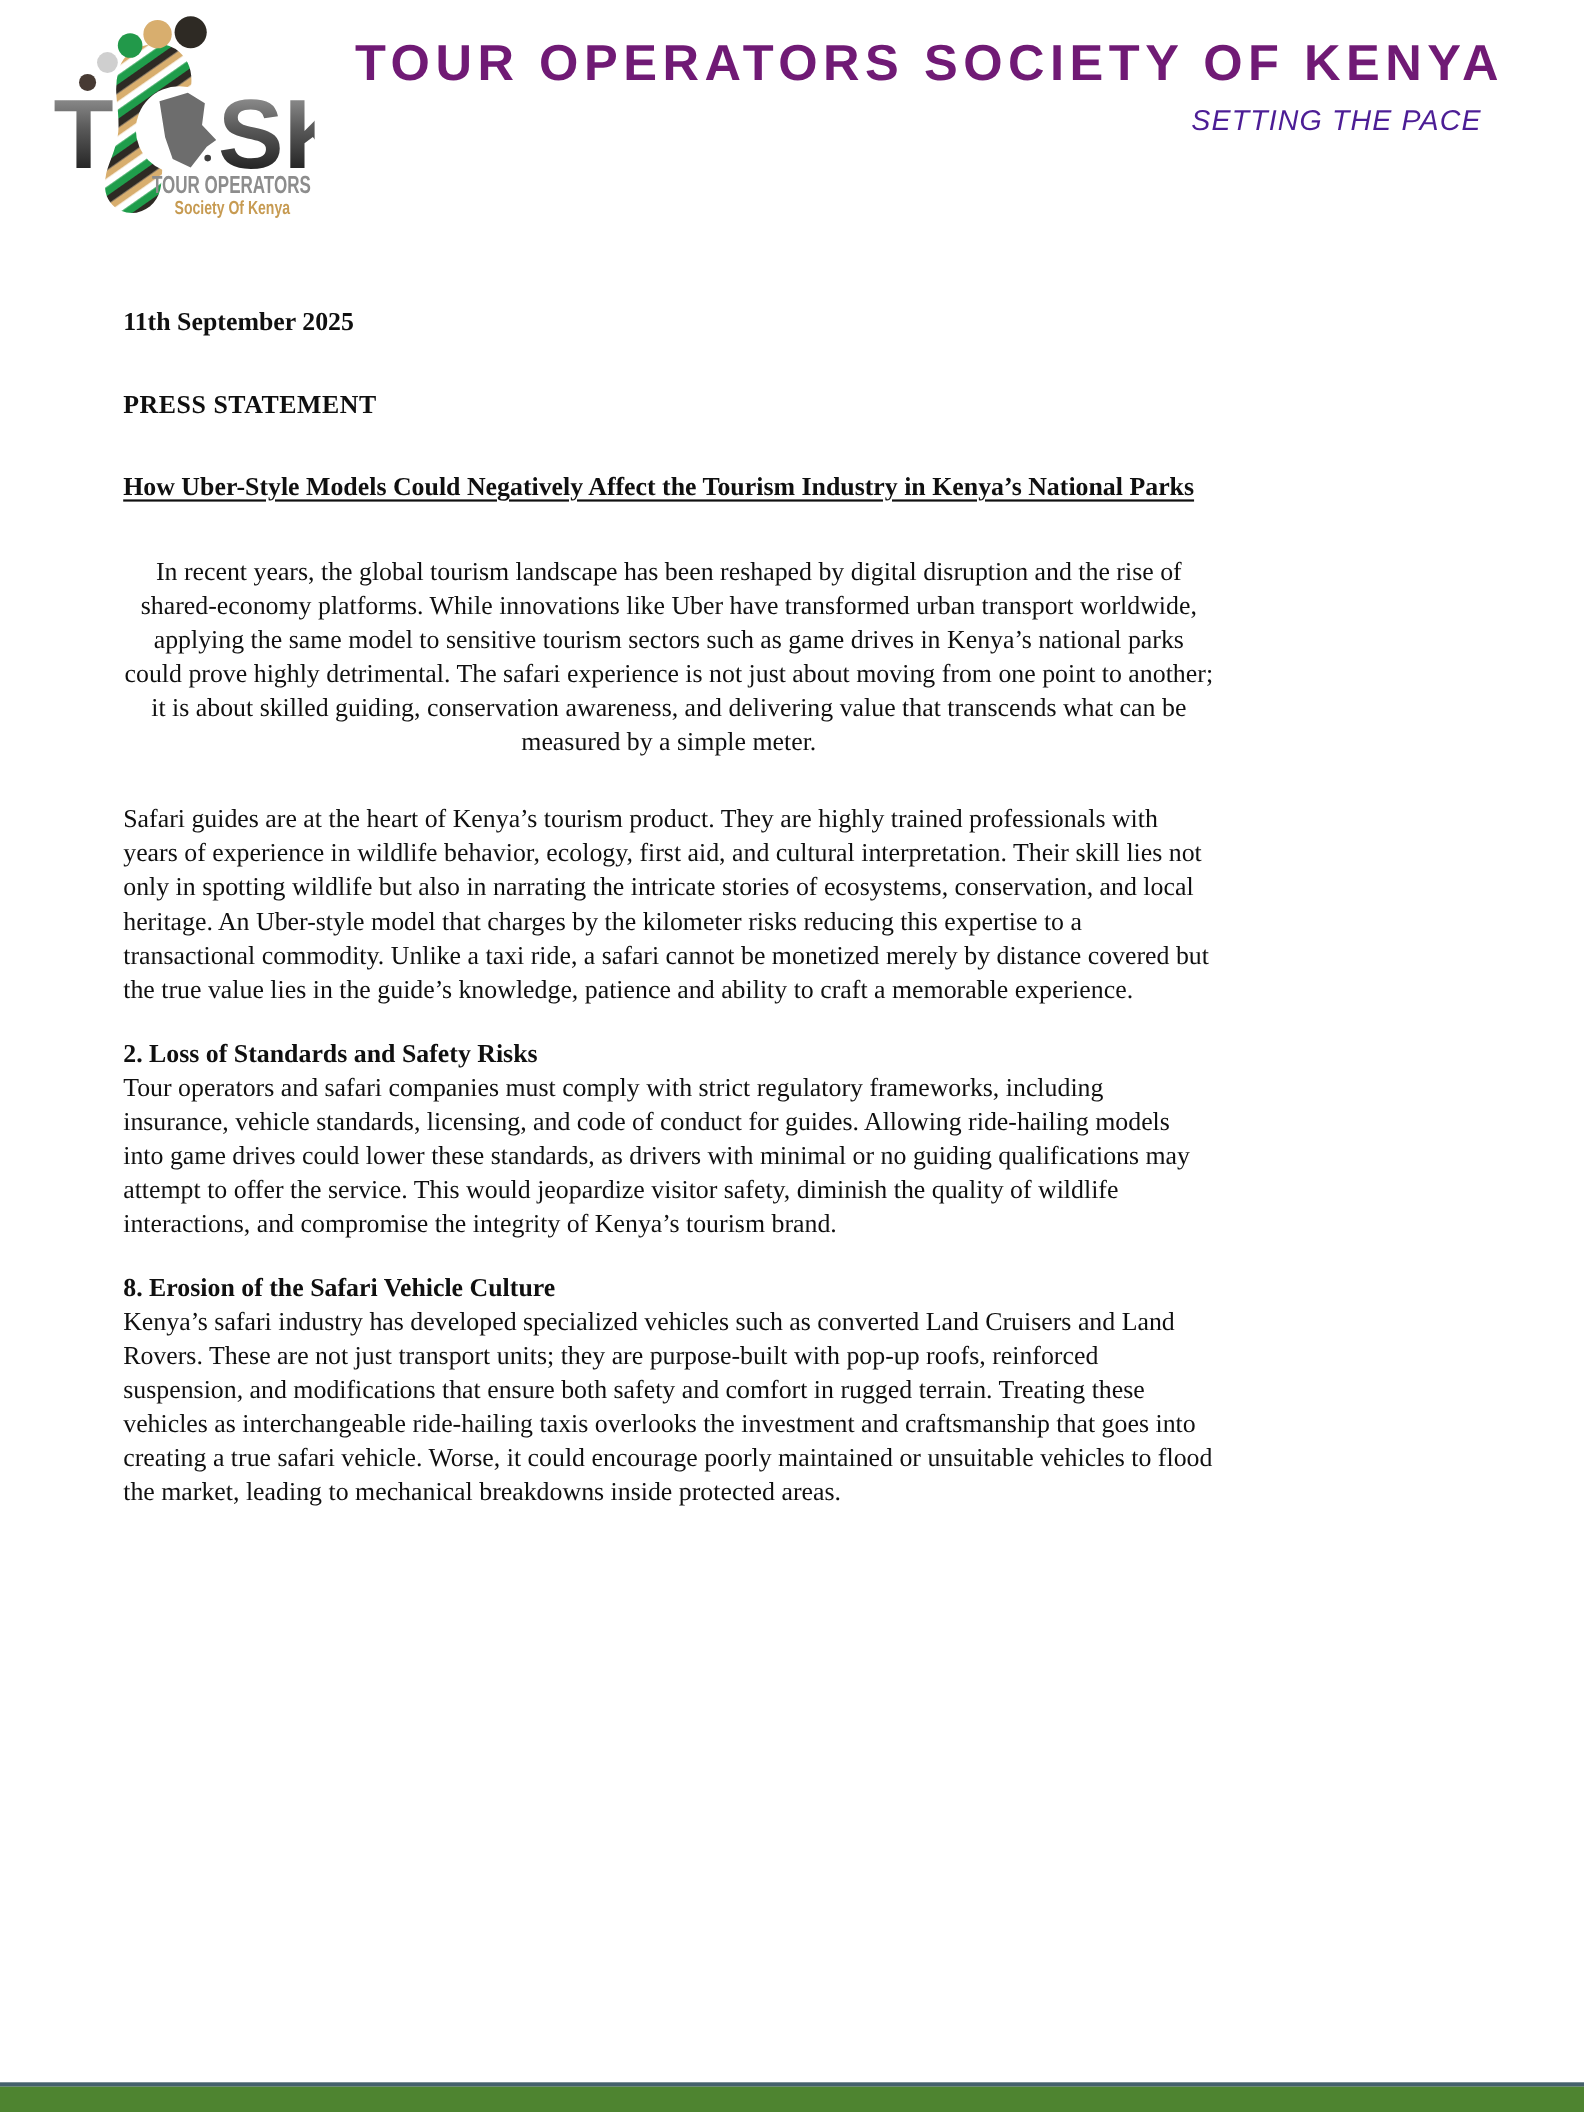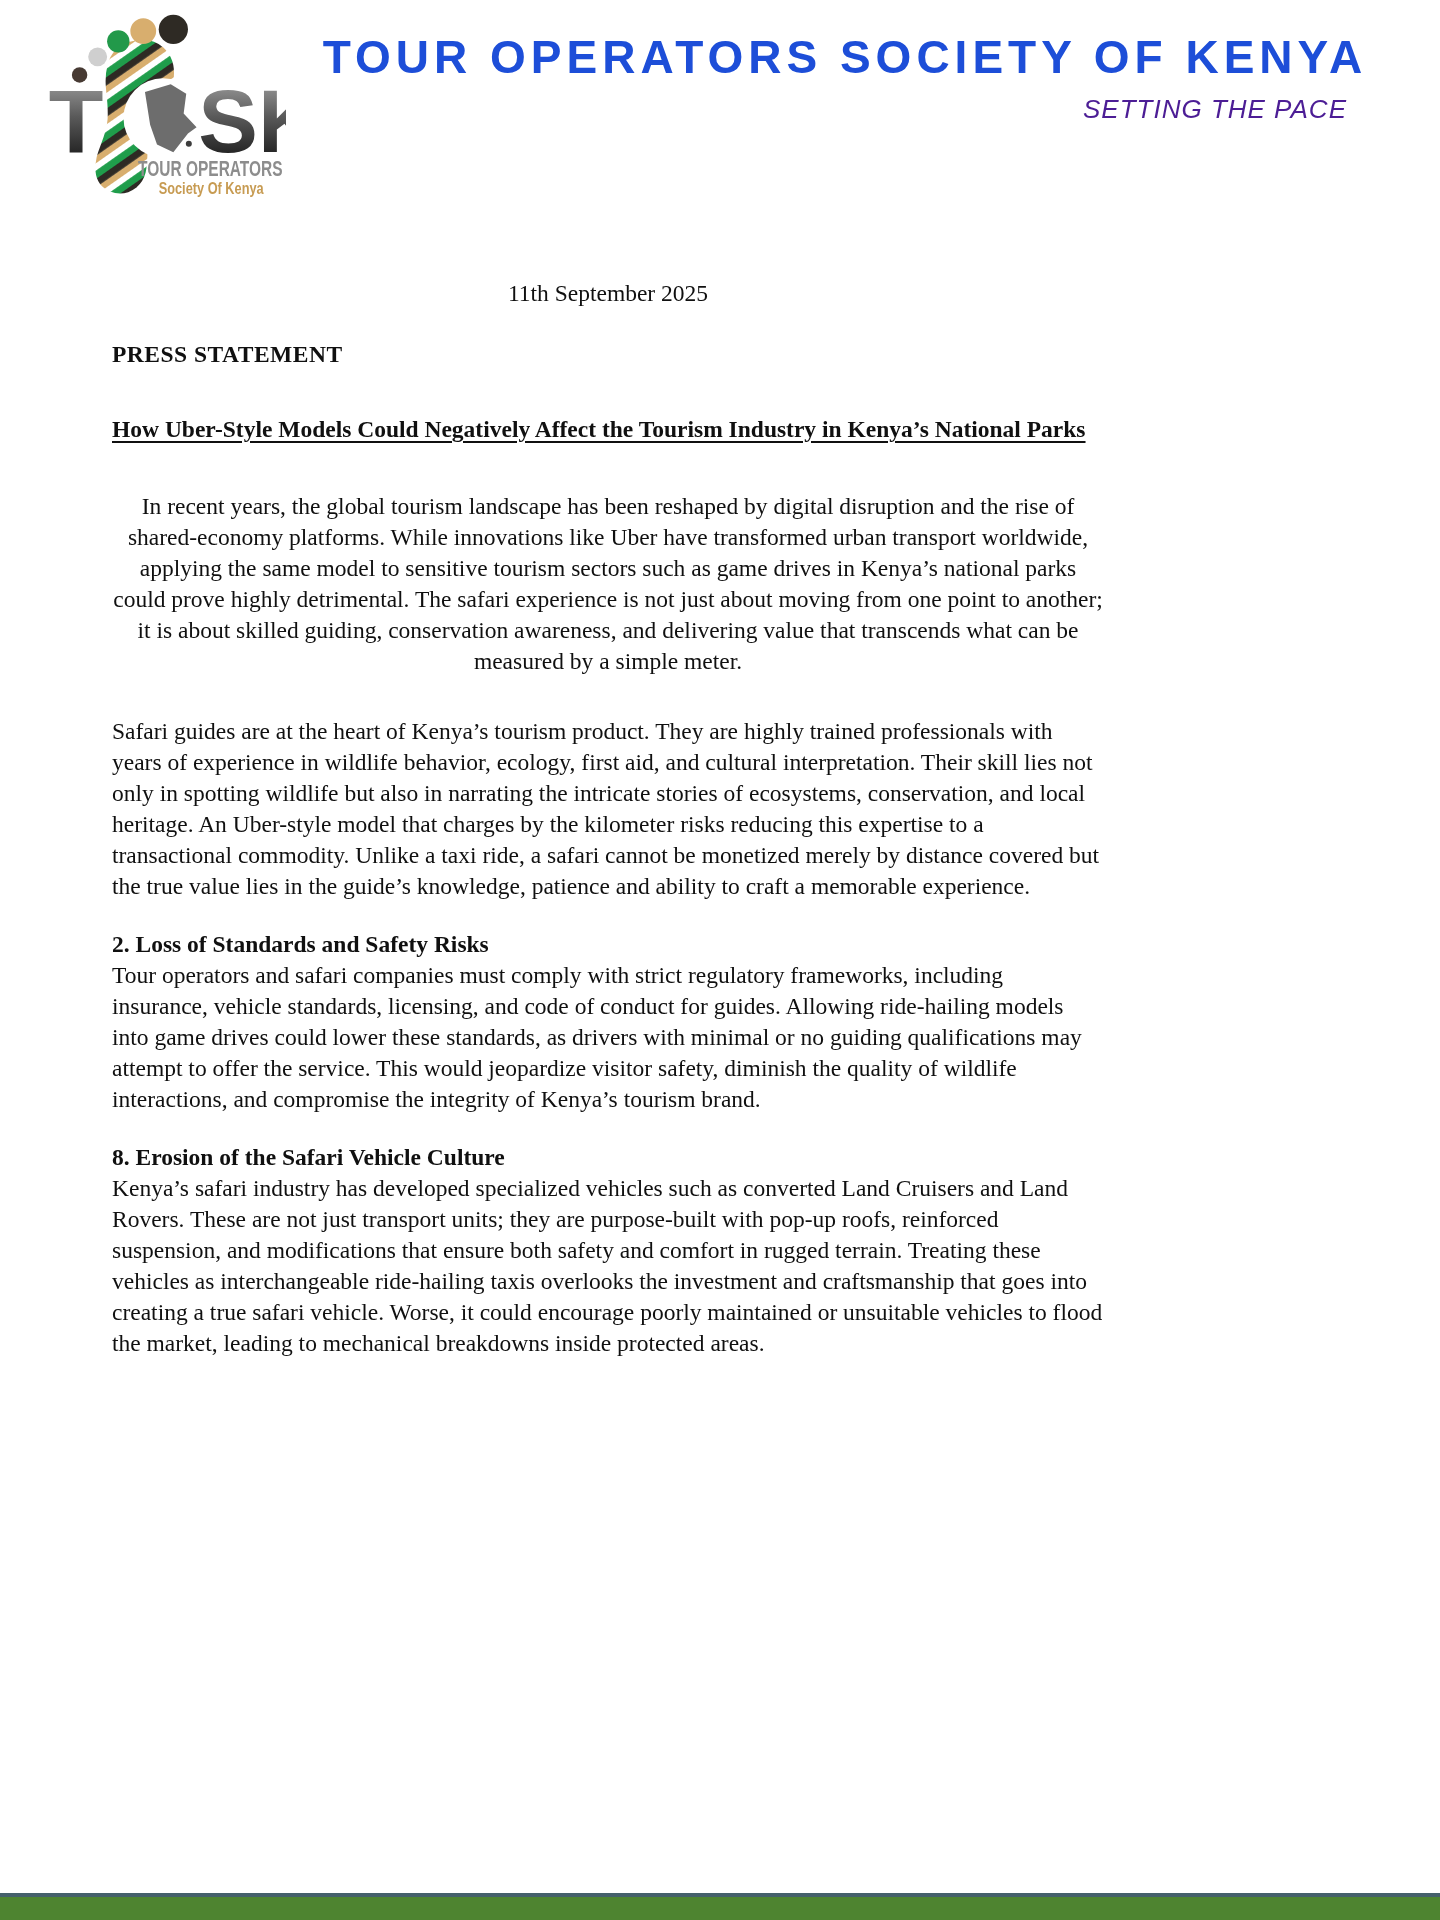--- a/index.html
+++ b/index.html
@@ -6,34 +6,34 @@
   body{
     width:1440px;height:1920px;position:relative;background:#ffffff;
     font-family:"Liberation Serif", serif;color:#101010;overflow:hidden;
   }
   
   .letterhead{position:absolute;left:0;top:0;width:1440px;height:240px;}
   .logo{position:absolute;left:28px;top:6px;width:258px;height:198px;}
   .org-name{
     position:absolute;left:315px;top:30px;width:1060px;
     font-family:"Liberation Sans", sans-serif;font-weight:bold;
-    font-size:46px;letter-spacing:5px;color:#1d4ed8;text-align:center;
+    font-size:46px;letter-spacing:5px;color:#701a75;text-align:center;
     white-space:nowrap;
   }
   .tagline{
     position:absolute;left:315px;top:94px;width:1032px;text-align:right;
     font-family:"Liberation Sans", sans-serif;font-style:italic;
     font-size:26px;letter-spacing:1px;color:#4c1d95;
   }
   
   .content{
     position:absolute;left:112px;top:278px;width:992px;
     font-size:23.5px;line-height:31px;
   }
-  .doc-date{font-weight:normal;margin:0 0 30px 0;text-align:center;}
+  .doc-date{font-weight:bold;margin:0 0 44px 0;}
   .kicker{font-weight:bold;margin:0 0 44px 0;letter-spacing:0.5px;}
   .doc-title{
     font-weight:bold;margin:0 0 46px 0;
     text-decoration:underline;text-decoration-thickness:2px;text-underline-offset:4px;
   }
   .para{margin:0 0 39px 0;text-align:center;font-family:Liberation Serif, serif;}
   .section{margin:0 0 27px 0;}
   .section-heading{font-weight:bold;}
   
   .footer-bar{

